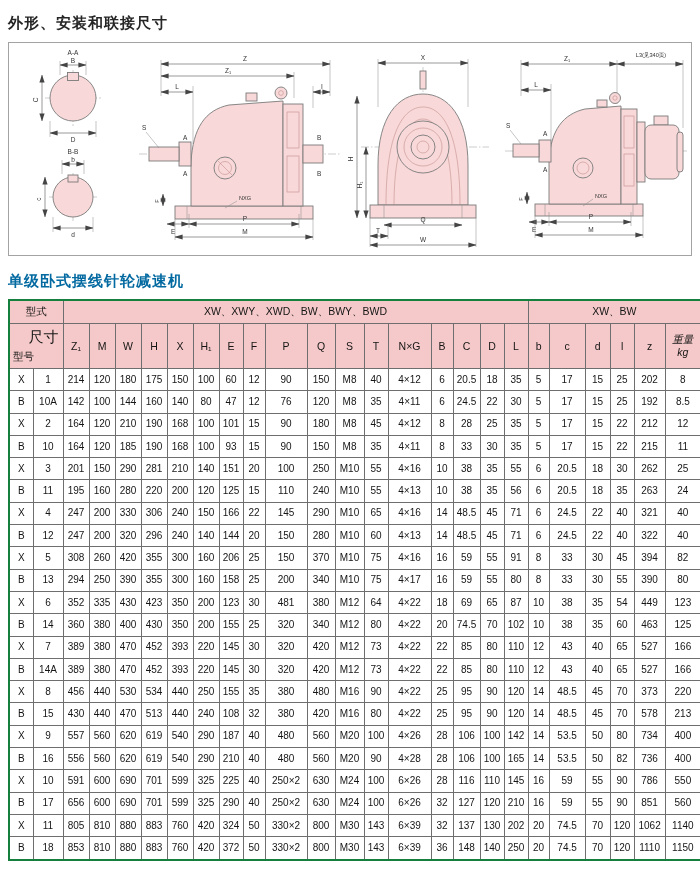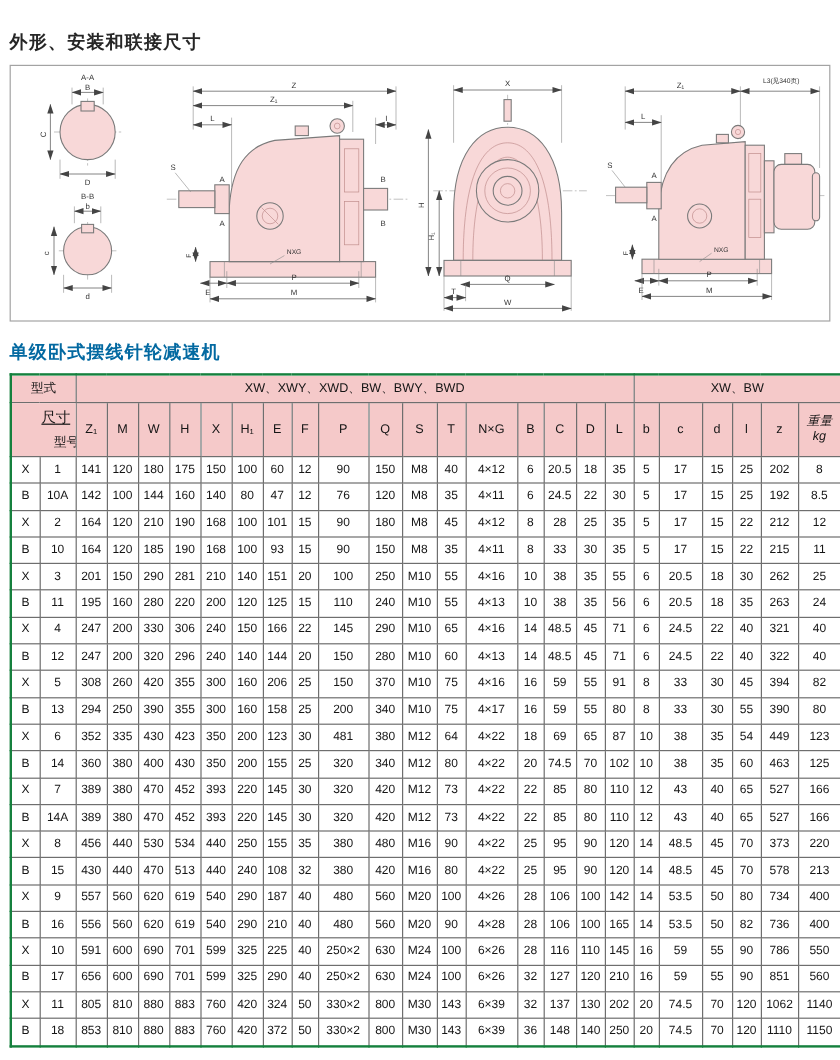--- a/index.html
+++ b/index.html
@@ -1,37 +1,37 @@
 <!DOCTYPE html>
 <html><head>
 <meta charset="utf-8">
 <style>
   html,body{margin:0;padding:0;background:#fff;}
-  .page{width:700px;height:883px;box-sizing:border-box;padding:24px 8px 0 8px;background:#fff;
+  .page{width:700px;height:883px;box-sizing:border-box;padding:12px 8px 0 8px;background:#fff;
         font-family:"Liberation Sans","DejaVu Sans",sans-serif;color:#222;overflow:hidden;}
   .page-title{font-size:15px;font-weight:bold;color:#262626;margin:2px 0 9px 0;letter-spacing:1px;}
   .diagram-box{border:1px solid #a3a3a3;height:214px;display:flex;align-items:stretch;
                justify-content:space-between;padding:1px 2px;box-sizing:border-box;background:#fff;}
   .diagram-box svg{display:block;height:208px;}
   .section-title{font-size:15px;font-weight:bold;color:#0369a1;margin:16px 0 8px 0;letter-spacing:1px;}
   table.spec{border-collapse:collapse;table-layout:fixed;width:684px;font-size:10px;color:#151515;}
   table.spec th,table.spec td{border:1px solid #6e6e6e;text-align:center;vertical-align:middle;
       padding:0;overflow:hidden;white-space:nowrap;}
   table.spec{border:2px solid #15803d;}
   table.spec thead th{background:#f5c9c9;font-weight:normal;font-size:10.5px;}
   tr.hrow1 th{height:22px;}
   tr.hrow2 th{height:44px;}
   table.spec tbody td{height:21.3px;background:#fff;line-height:1;}
   th.diag{position:relative;padding:0;
     background-image:linear-gradient(to bottom right,
       rgba(0,0,0,0) calc(50% - 0.6px), #6e6e6e calc(50% - 0.6px),
       #6e6e6e calc(50% + 0.6px), rgba(0,0,0,0) calc(50% + 0.6px));
     background-color:#f5c9c9;}
-  th.diag .d-top{position:absolute;top:4px;right:4px;font-size:12px;text-decoration:underline;}
-  th.diag .d-bottom{position:absolute;bottom:4px;left:3px;font-size:10.5px;margin-left:32px;}
+  th.diag .d-top{position:absolute;top:4px;right:4px;font-size:15px;}
+  th.diag .d-bottom{position:absolute;bottom:4px;left:3px;font-size:10.5px;}
   .wcell div{line-height:1.25;font-style:italic;}
   
   .dim{stroke:#555;stroke-width:0.6;fill:none;}
   .ext{stroke:#8a8a8a;stroke-width:0.5;fill:none;}
   .cl{stroke:#999;stroke-width:0.5;fill:none;stroke-dasharray:8 2 1.5 2;}
   .body-shape{fill:#f8d8d8;stroke:#7a7a7a;stroke-width:0.9;}
   .body-line{fill:none;stroke:#c2908f;stroke-width:0.6;}
   .dtext{font-size:6.5px;fill:#333;}
   .dtext-s{font-size:5.6px;fill:#333;}
 </style>
@@ -327,21 +327,21 @@
           <th class="wcell">
             <div>重量</div>
             <div>kg</div>
           </th>
         </tr>
     </thead>
     <tbody id="table-body">
         <tr>
           <td>X</td>
           <td>1</td>
-          <td>141</td>
+          <td>214</td>
           <td>120</td>
           <td>180</td>
           <td>175</td>
           <td>150</td>
           <td>100</td>
           <td>60</td>
           <td>12</td>
           <td>90</td>
           <td>150</td>
           <td>M8</td>

